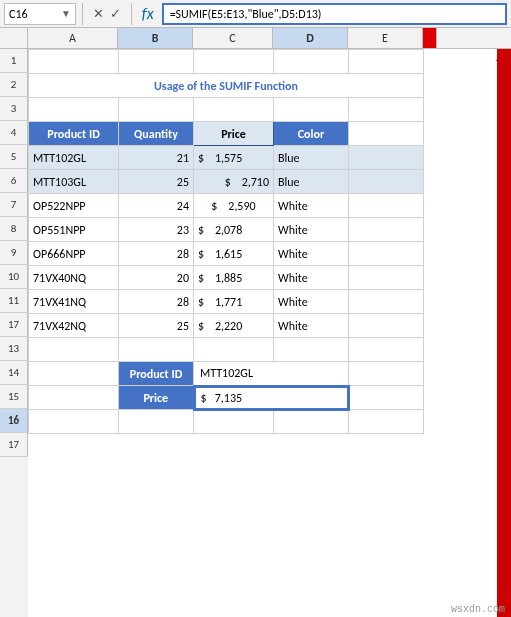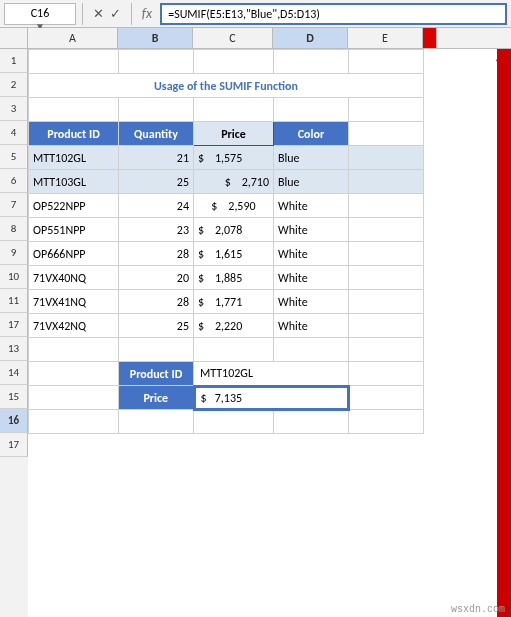--- a/index.html
+++ b/index.html
@@ -25,27 +25,26 @@
     .cell-ref-box {
       width: 72px;
       border: 1px solid #bbb;
       background: #fff;
       padding: 2px 4px;
       font-size: 12px;
       display: flex;
       align-items: center;
       justify-content: space-between;
       height: 22px;
-      flex-direction: column;
     }
     .cell-ref-text { font-size: 12px; }
     .cell-ref-arrow { font-size: 10px; color: #666; }
     .formula-sep { width: 1px; background: #bbb; height: 22px; margin: 0 2px; }
     .fx-icons { display: flex; align-items: center; gap: 6px; color: #555; font-size: 13px; padding: 0 4px; }
-    .fx-label { font-style: italic; font-size: 14px; color: #737373; padding: 0 4px; }
+    .fx-label { font-style: italic; font-size: 16px; color: #0369a1; padding: 0 4px; }
     .formula-input {
       flex: 1;
       border: 1px solid #4472c4;
       border-width: 2px;
       background: #fff;
       padding: 2px 6px;
       font-size: 12px;
       height: 22px;
       color: #000;
       display: flex;

